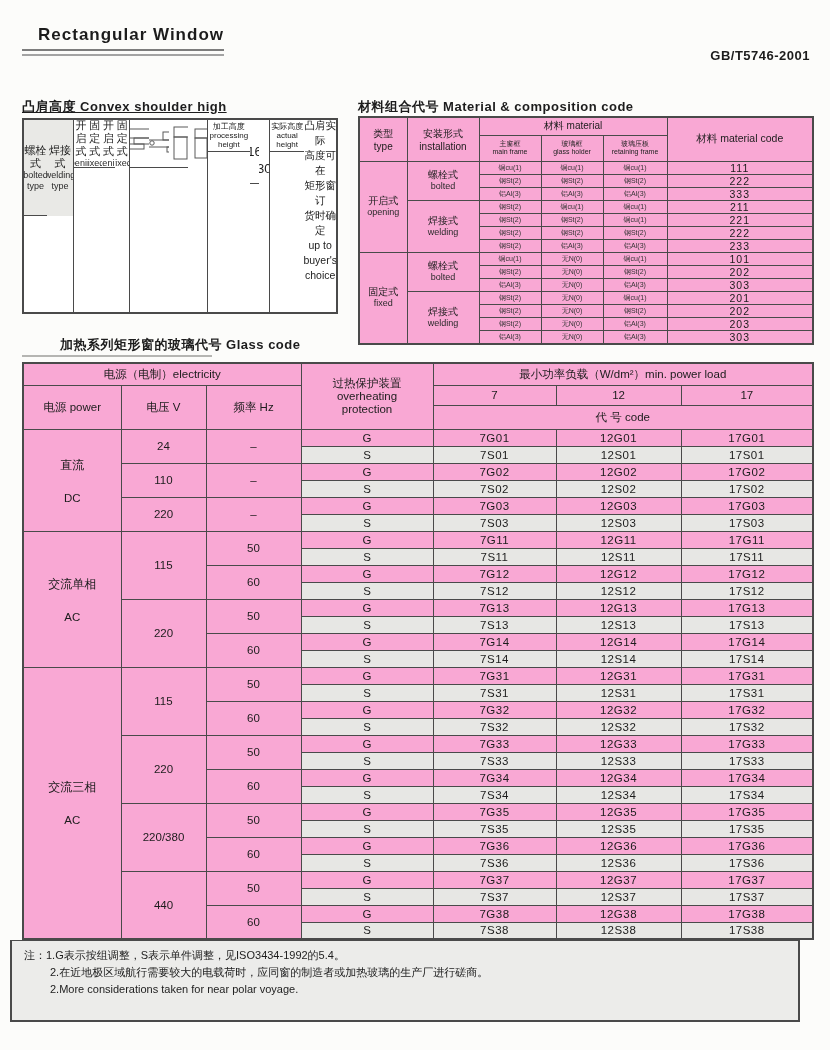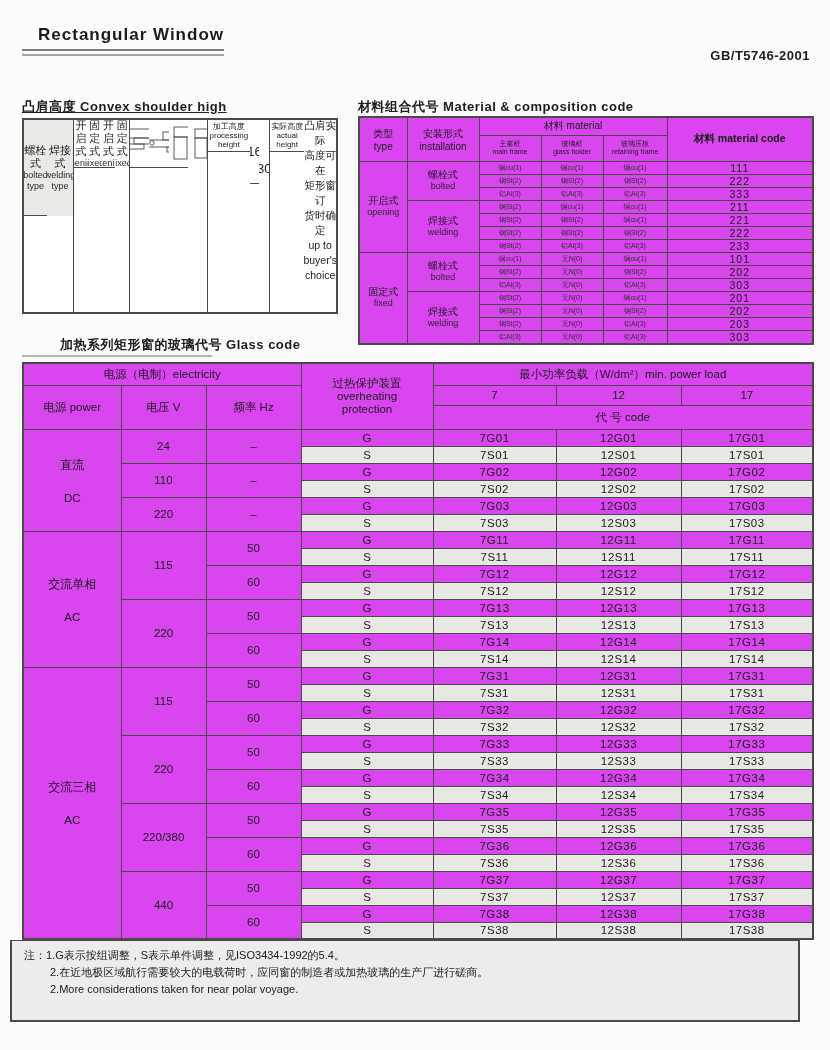--- a/index.html
+++ b/index.html
@@ -34,29 +34,29 @@
   .cv-install,.cv-draw{height:48px;}
   .cv-hdr{height:32px;font-size:8px;line-height:9px;color:#222;}
   .cv-val16{height:64px;font-size:13px;}
   .cv-val30{height:96px;font-size:13px;}
   .cv-note{height:160px;font-size:10.5px;line-height:15px;}
   .zh11{font-size:11px;line-height:13px;}
   .en9{font-size:9px;line-height:11px;color:#2a2a2a;}
   .cv-draw svg{display:block;}
 
   
-  table{border-collapse:collapse;background:#d946ef;}
+  table{border-collapse:collapse;background:#f9a8d4;}
   .material{position:absolute;top:116px;left:358px;width:454px;table-layout:fixed;border:2px solid #4a4a4a;}
   .material th,.material td{border:1px solid #4a4a4a;padding:0;text-align:center;vertical-align:middle;overflow:hidden;}
   .material thead tr:nth-child(1){height:18px;}
   .material thead tr:nth-child(2){height:26px;}
   .material tbody tr{height:11px;}
   .mh-main{font-size:10px;font-weight:normal;}
   .mh-sub{font-size:7px;font-weight:normal;line-height:8px;color:#222;}
-  .mh-code{font-size:10.5px;font-weight:bold;}
+  .mh-code{font-size:10.5px;font-weight:normal;}
   .mt-type .zh10,.mt-install .zh10{font-size:10px;line-height:12px;}
   .mt-type .en9,.mt-install .en9{font-size:9px;line-height:11px;}
   .mt-mat{font-size:7px;color:#333;}
   .mt-code{font-size:10.5px;letter-spacing:1px;}
   .code-left{text-align:left;padding-left:10px;}
   .code-center{text-align:center;}
   .code-right{text-align:right;padding-right:16px;}
 
   
   .glass{position:absolute;top:362px;left:22px;width:790px;table-layout:fixed;border:2px solid #4a4a4a;}

